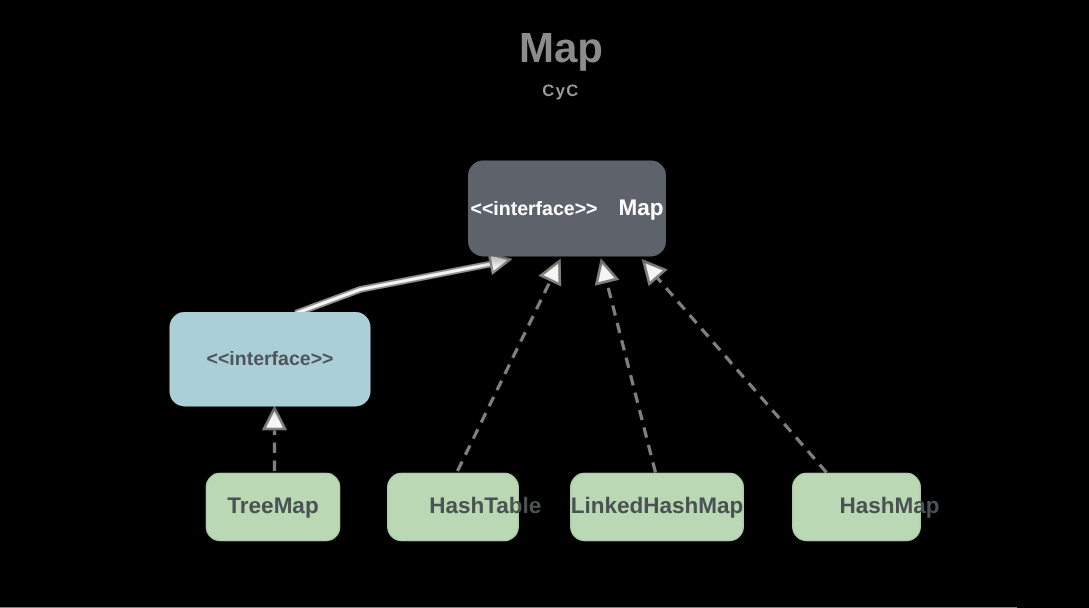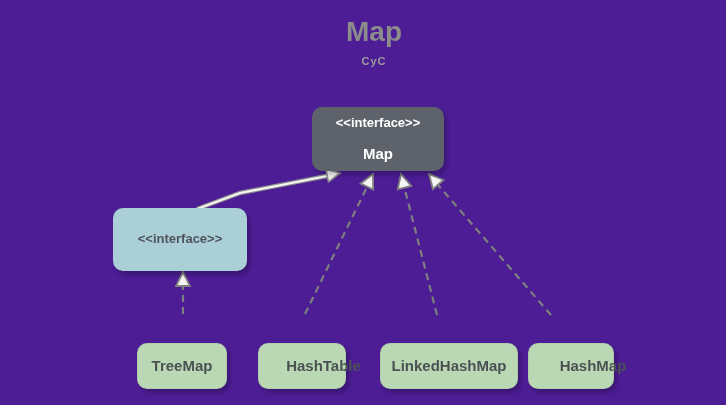--- a/index.html
+++ b/index.html
@@ -3,21 +3,21 @@
 <meta charset="utf-8">
 <style>
   * { margin: 0; padding: 0; box-sizing: border-box; }
   html, body { background: #e9e9e7; }
   body { font-family: "Liberation Sans", sans-serif; }
 
   .canvas {
     position: relative;
     width: 726px;
     height: 405px;
-    background: #4c1d95;
+    background: #000000;
     overflow: hidden;
   }
 
   .diagram-title {
     position: absolute;
     top: 16px;
     left: 374px;
     transform: translateX(-50%);
     font-size: 28px;
     font-weight: bold;
@@ -34,21 +34,21 @@
     font-weight: bold;
     color: #9c9c9c;
     letter-spacing: 1px;
     white-space: nowrap;
   }
 
   .node {
     position: absolute;
     border-radius: 10px;
     display: flex;
-    flex-direction: column;
+    flex-direction: row;
     align-items: center;
     justify-content: center;
     box-shadow: 3px 4px 4px rgba(0,0,0,0.22);
     line-height: 1.25;
     text-align: center;
     gap: 14px;
   }
 
   .node .stereotype { font-size: 13px; font-weight: bold; }
   .node .name       { font-size: 15px; font-weight: bold; }
@@ -58,25 +58,24 @@
     background: #5d626b; color: #ffffff;
   }
   .node-sortedmap {
     left: 113px; top: 208px; width: 134px; height: 63px;
     background: #abcfd6; color: #4e545c;
   }
   .node-class {
     top: 315px; height: 46px;
     background: #b9d8b3; color: #4b5254;
     border: 1px solid rgba(0,0,0,0.05);
-    margin-top: 28px;
   }
   .node-treemap       { left: 137px; width: 90px; }
   .node-hashtable     { left: 258px; width: 88px; padding-left: 43px; }
-  .node-linkedhashmap { left: 380px; width: 138px; justify-content: center; }
+  .node-linkedhashmap { left: 380px; width: 116px; justify-content: center; }
   .node-hashmap       { left: 528px; width: 86px; padding-left: 44px; }
 
   .edges-layer {
     position: absolute;
     left: 0; top: 0; width: 726px; height: 405px;
     pointer-events: none;
   }
 </style>
 </head>
 <body>

